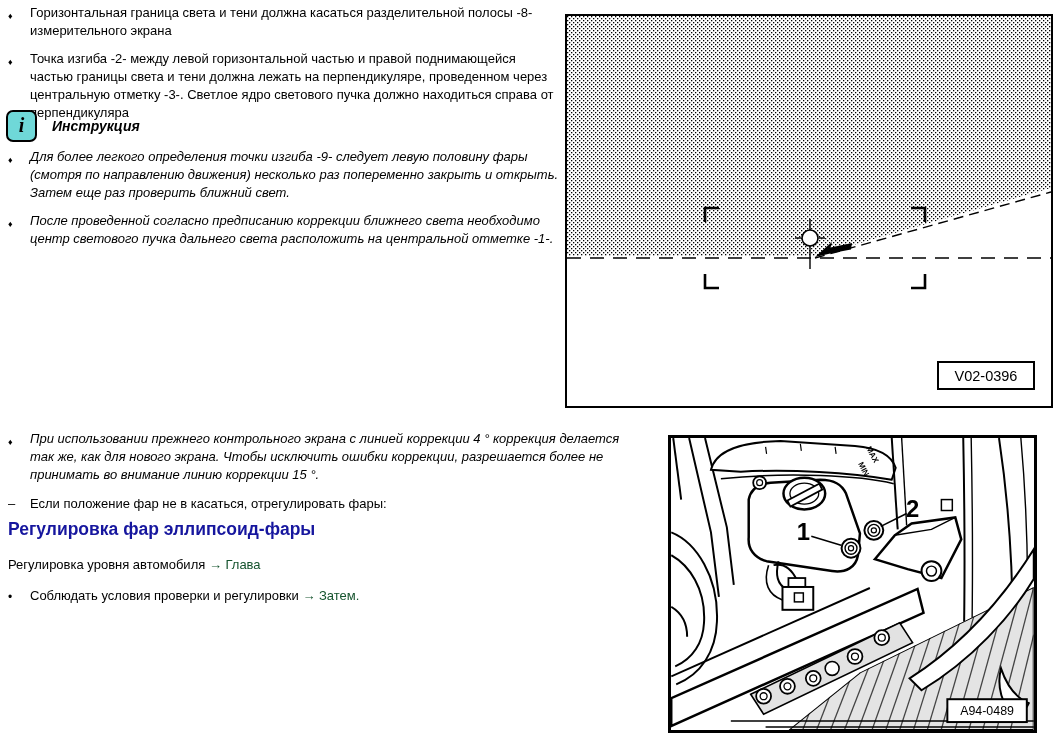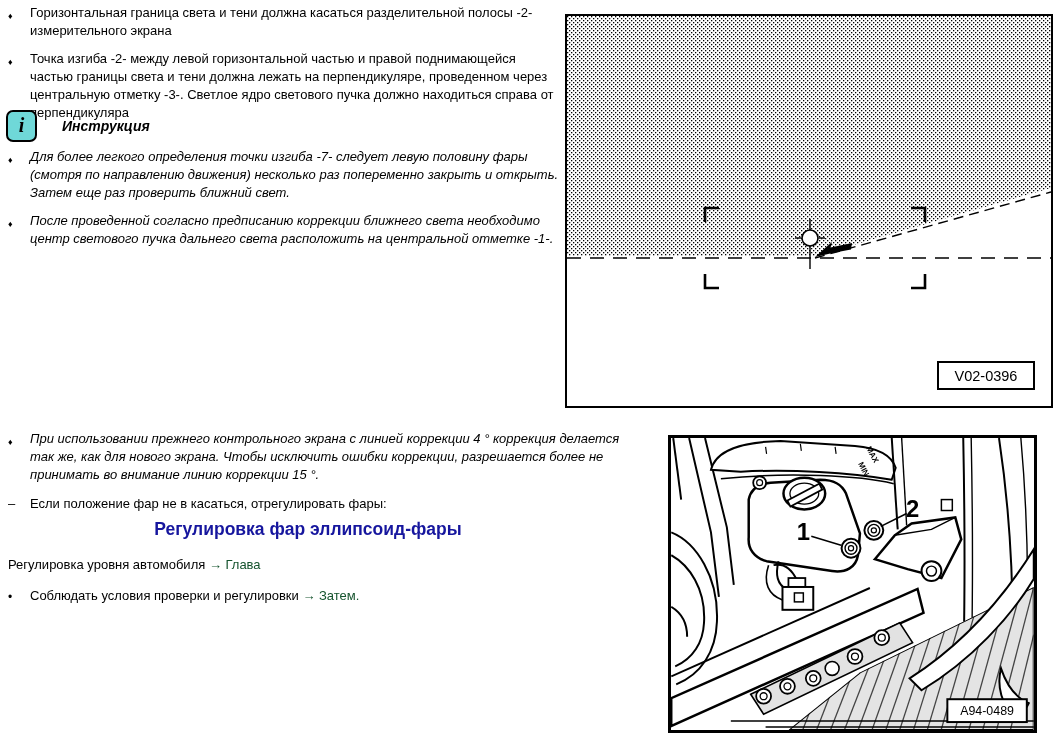--- a/index.html
+++ b/index.html
@@ -15,51 +15,51 @@
   .dot-marker{flex:none;width:22px;font-size:12px;padding-top:1px;}
   .bullet-text{flex:1;}
   .italic{font-style:italic;}
   .instr-header{display:flex;align-items:center;}
   .instr-icon{
     width:27px;height:26px;border:2px solid #000;border-radius:7px;
     background:#6fd8d8;display:flex;align-items:center;justify-content:center;
     font-family:"Liberation Serif",serif;font-style:italic;font-weight:bold;font-size:20px;
     line-height:1;padding-bottom:2px;box-sizing:content-box;
   }
-  .instr-title{margin-left:25px;font-weight:bold;font-style:italic;font-size:14px;}
+  .instr-title{margin-left:15px;font-weight:bold;font-style:italic;font-size:14px;}
   .section-heading{font-weight:bold;font-size:17.5px;color:#16169e;}
   .red-link{color:#14532d;text-decoration:none;}
   .figure-frame{position:absolute;background:#fff;border:2px solid #000;}
   .fig2-frame{border-width:3px;}
   svg{display:block;}
   svg text{font-family:"Liberation Sans",sans-serif;}
 </style>
 </head>
 <body>
 
 <div class="abs" style="left:8px;top:4px;width:553px;">
   <div class="bullet-item">
     <span class="bullet-marker">♦</span>
-    <span class="bullet-text">Горизонтальная граница света и тени должна касаться разделительной полосы -2- измерительного экрана</span>
+    <span class="bullet-text">Горизонтальная граница света и тени должна касаться разделительной полосы -8- измерительного экрана</span>
   </div>
   <div class="bullet-item">
     <span class="bullet-marker">♦</span>
     <span class="bullet-text">Точка изгиба -2- между левой горизонтальной частью и правой поднимающейся частью границы света и тени должна лежать на перпендикуляре, проведенном через центральную отметку -3-. Светлое ядро светового пучка должно находиться справа от перпендикуляра</span>
   </div>
 </div>
 
 <div class="abs instr-header" style="left:6px;top:110px;">
   <div class="instr-icon">i</div>
   <div class="instr-title">Инструкция</div>
 </div>
 
 <div class="abs italic" style="left:8px;top:148px;width:553px;">
   <div class="bullet-item">
     <span class="bullet-marker">♦</span>
-    <span class="bullet-text">Для более легкого определения точки изгиба -7- следует левую половину фары (смотря по направлению движения) несколько раз попеременно закрыть и открыть. Затем еще раз проверить ближний свет.</span>
+    <span class="bullet-text">Для более легкого определения точки изгиба -9- следует левую половину фары (смотря по направлению движения) несколько раз попеременно закрыть и открыть. Затем еще раз проверить ближний свет.</span>
   </div>
   <div class="bullet-item">
     <span class="bullet-marker">♦</span>
     <span class="bullet-text">После проведенной согласно предписанию коррекции ближнего света необходимо центр светового пучка дальнего света расположить на центральной отметке -1-.</span>
   </div>
 </div>
 
 <div class="abs italic" style="left:8px;top:430px;width:628px;">
   <div class="bullet-item">
     <span class="bullet-marker">♦</span>
@@ -67,21 +67,21 @@
   </div>
 </div>
 
 <div class="abs" style="left:8px;top:495px;width:600px;">
   <div class="bullet-item">
     <span class="dash-marker">–</span>
     <span class="bullet-text">Если положение фар не в касаться, отрегулировать фары:</span>
   </div>
 </div>
 
-<div class="abs section-heading" style="left:8px;top:520px;width:600px;text-align:center;">Регулировка фар эллипсоид-фары</div>
+<div class="abs section-heading" style="left:8px;top:520px;width:600px;">Регулировка фар эллипсоид-фары</div>
 
 <div class="abs" style="left:8px;top:556px;width:600px;">
   <span>Регулировка уровня автомобиля </span><a class="red-link" href="#">→ Глава</a>
 </div>
 
 <div class="abs" style="left:8px;top:587px;width:600px;">
   <div class="bullet-item">
     <span class="dot-marker">•</span>
     <span class="bullet-text"><span>Соблюдать условия проверки и регулировки </span><a class="red-link" href="#">→ Затем.</a></span>
   </div>

